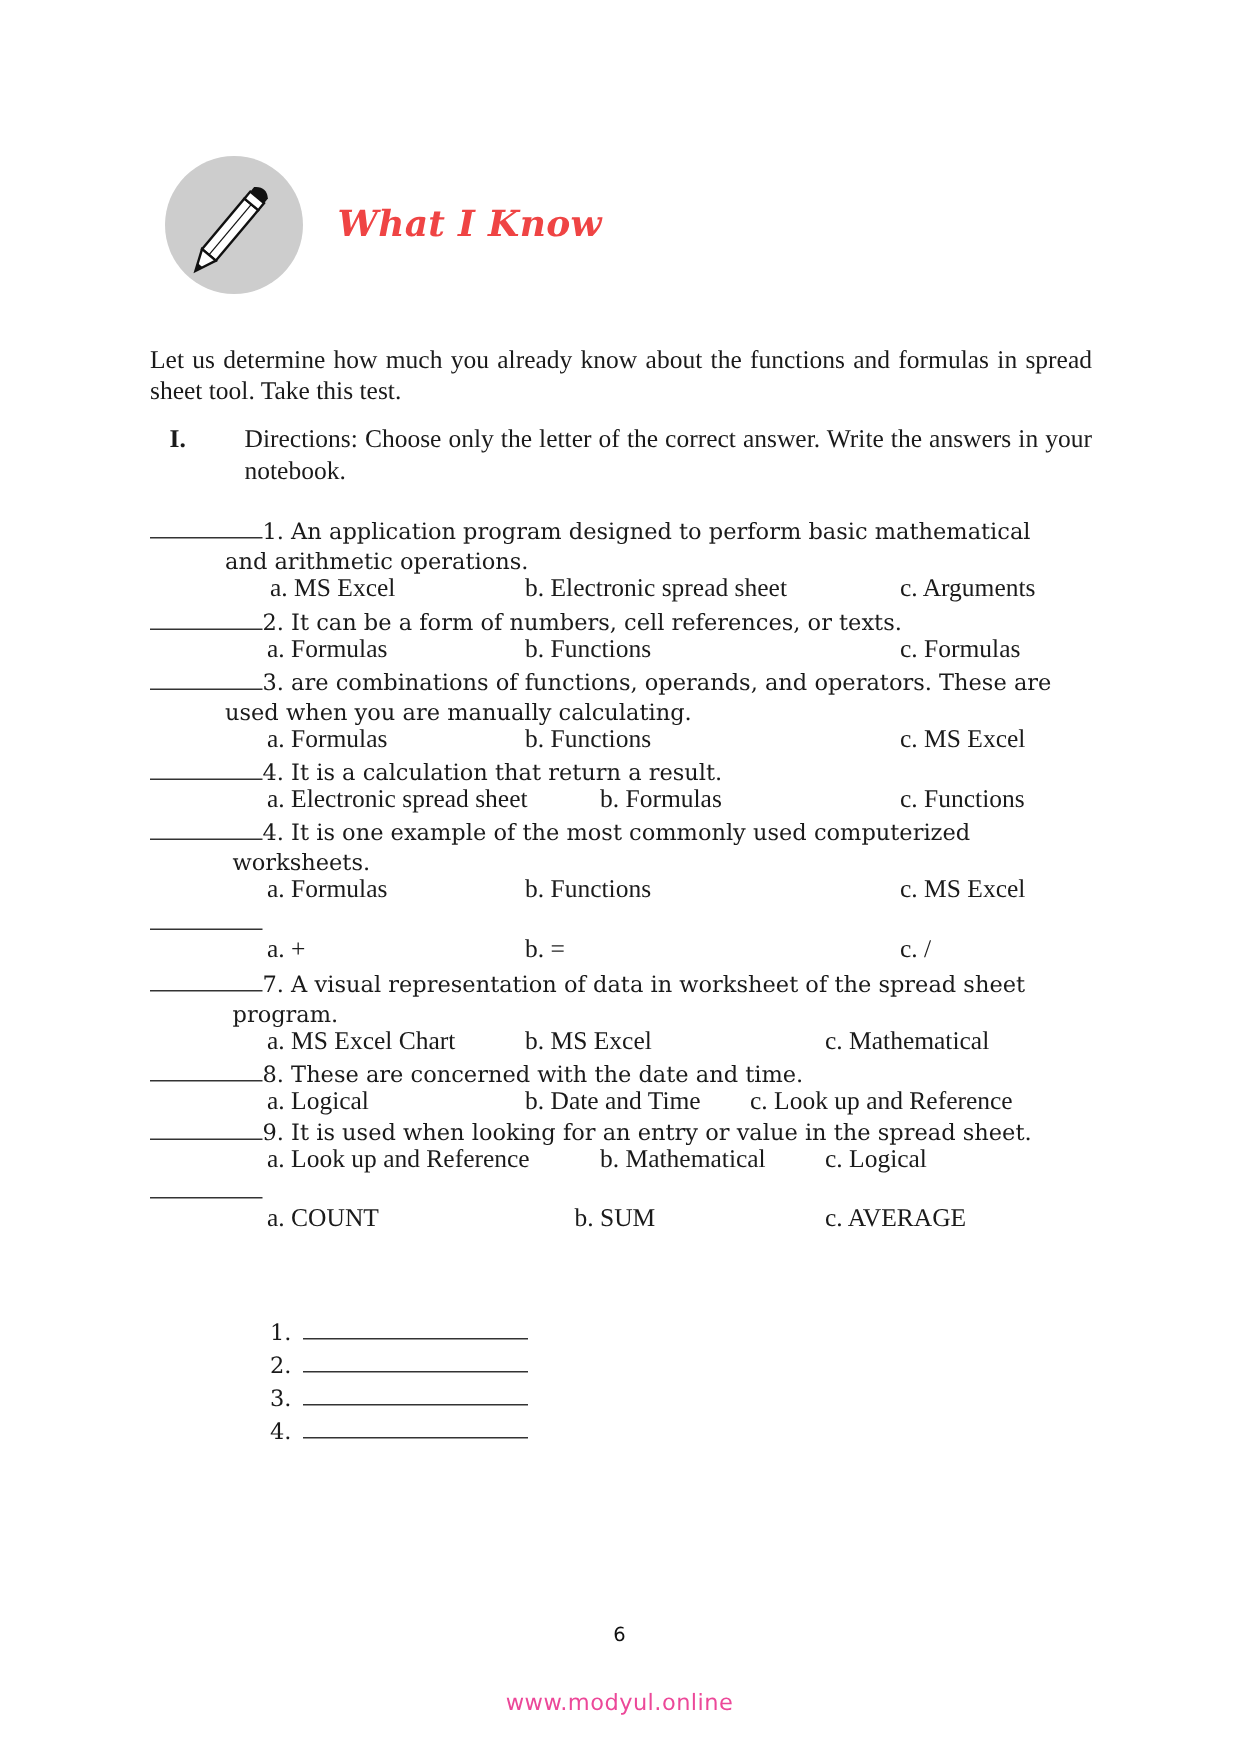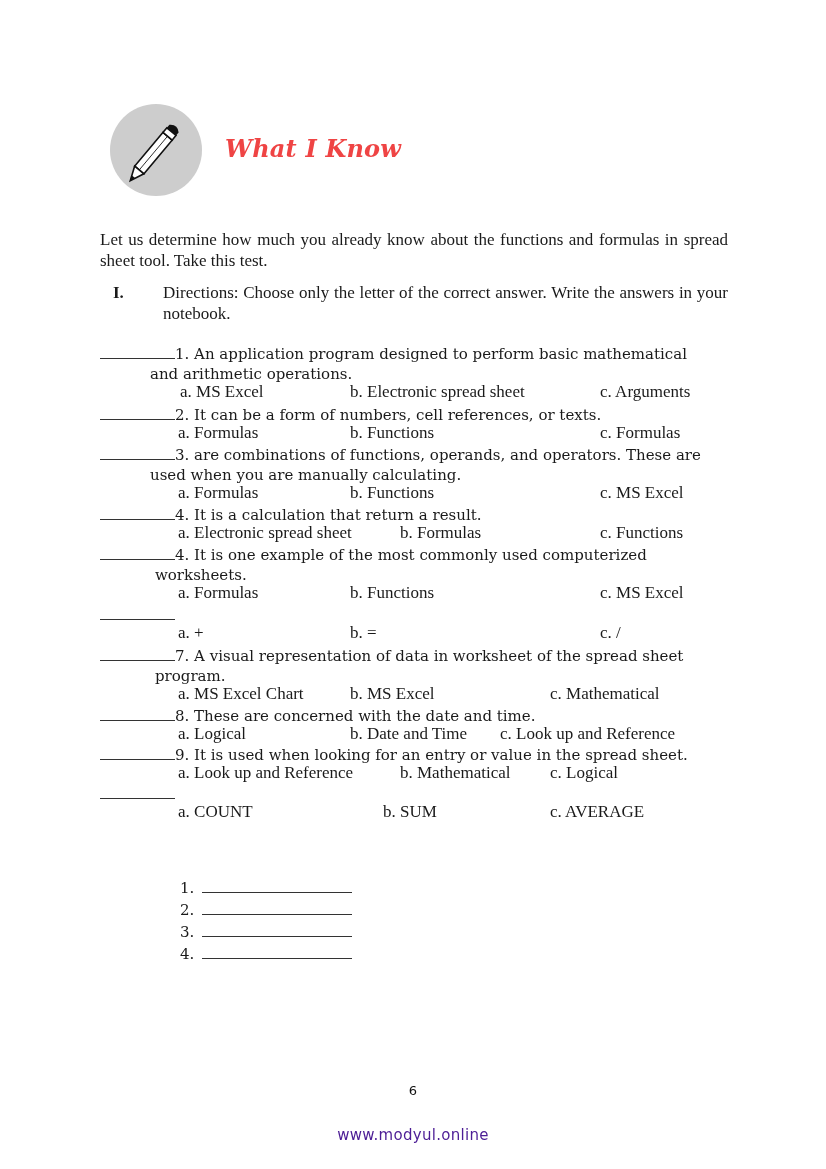--- a/index.html
+++ b/index.html
@@ -29,21 +29,21 @@
     .q-cont { position: absolute; white-space: nowrap; }
     .opt { position: absolute; white-space: nowrap; font-family: "Liberation Serif", serif; font-size: 17px; }
 
     .part2 { position: absolute; left: 100px; top: 845px; font-family: "DejaVu Serif", serif; font-size: 15px; white-space: nowrap; }
     .ans-line { position: absolute; left: 180px; font-family: "DejaVu Serif", serif; font-size: 15px; white-space: nowrap; }
     .ans-blank { display: inline-block; width: 150px; border-bottom: 1px solid #333; height: 14px; margin-left: 8px; vertical-align: baseline; }
 
     .page-num { position: absolute; left: 0; width: 826px; top: 1083px; text-align: center;
                 font-family: "DejaVu Sans", sans-serif; font-size: 13px; color: #111; }
     .watermark { position: absolute; left: 0; width: 826px; top: 1126px; text-align: center;
-                 font-family: "DejaVu Sans", sans-serif; font-size: 15px; color: #4c1d95; letter-spacing: 0.3px; }
+                 font-family: "DejaVu Sans", sans-serif; font-size: 15px; color: #ec4899; letter-spacing: 0.3px; }
   </style>
 </head>
 <body>
 
 <div class="page">
 
   <div class="header">
     <div class="icon-circle">
       <svg width="92" height="92" viewBox="0 0 92 92">
         <g transform="rotate(-50 46 46)">

